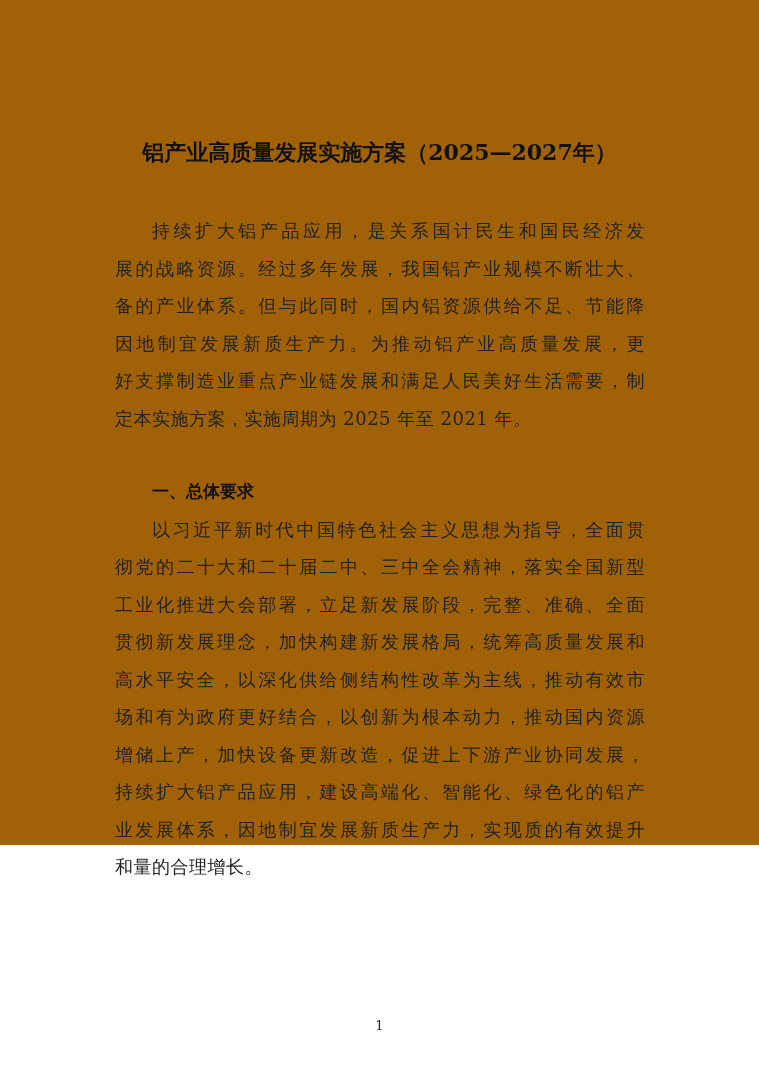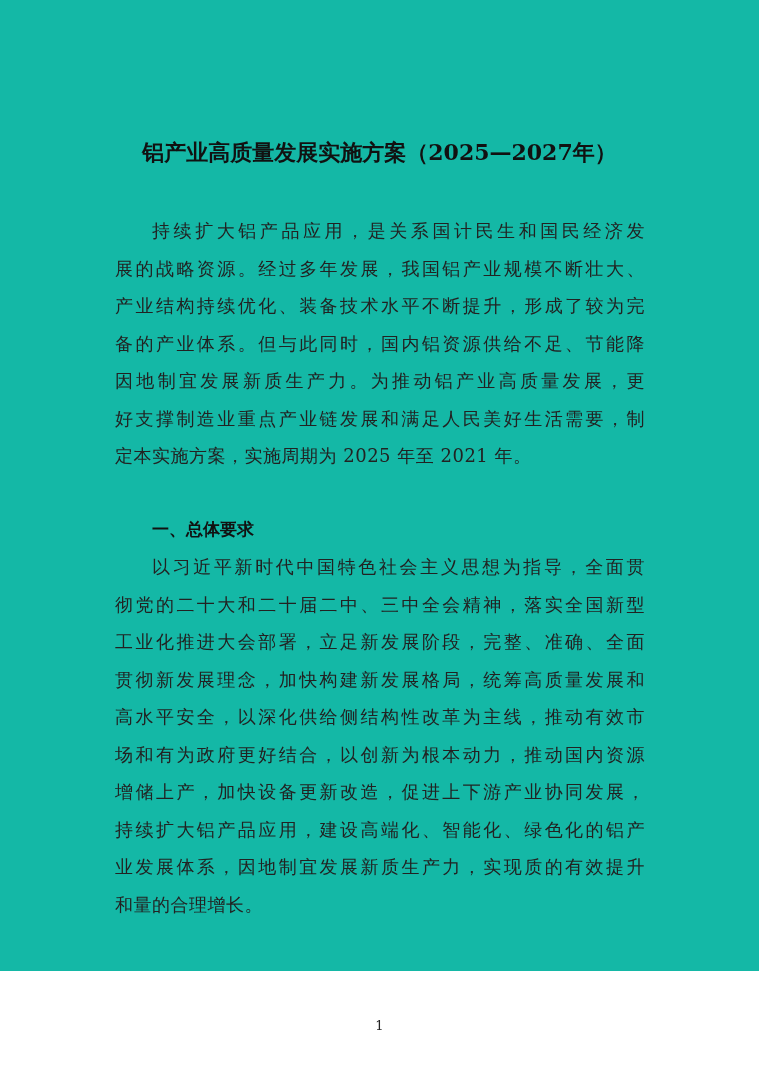--- a/index.html
+++ b/index.html
@@ -12,22 +12,22 @@
       height: 1076px;
       position: relative;
       overflow: hidden;
       color: #1a1a1a;
       font-family: "DejaVu Serif", "Liberation Serif", serif;
     }
     .page {
       position: absolute;
       left: 0; top: 0;
       width: 759px;
-      height: 971px;
-      background: #14b8a6;
+      height: 845px;
+      background: #a16207;
     }
     .title {
       position: absolute;
       left: 0;
       width: 759px;
       top: 138px;
       text-align: center;
       font-size: 22px;
       font-weight: bold;
       letter-spacing: 0px;
@@ -80,21 +80,20 @@
 </head>
 <body>
 
 <div class="page">
   <div class="title">铝产业高质量发展实施方案（2025—2027年）</div>
 
   <div class="body">
     <div>
       <span class="line indent">持续扩大铝产品应用，是关系国计民生和国民经济发</span>
       <span class="line">展的战略资源。经过多年发展，我国铝产业规模不断壮大、</span>
-      <span class="line">产业结构持续优化、装备技术水平不断提升，形成了较为完</span>
       <span class="line">备的产业体系。但与此同时，国内铝资源供给不足、节能降</span>
       <span class="line">因地制宜发展新质生产力。为推动铝产业高质量发展，更</span>
       <span class="line">好支撑制造业重点产业链发展和满足人民美好生活需要，制</span>
       <span class="line last">定本实施方案，实施周期为 2025 年至 2021 年。</span>
     </div>
 
     <div class="heading">一、总体要求</div>
 
     <div>
       <span class="line indent">以习近平新时代中国特色社会主义思想为指导，全面贯</span>

